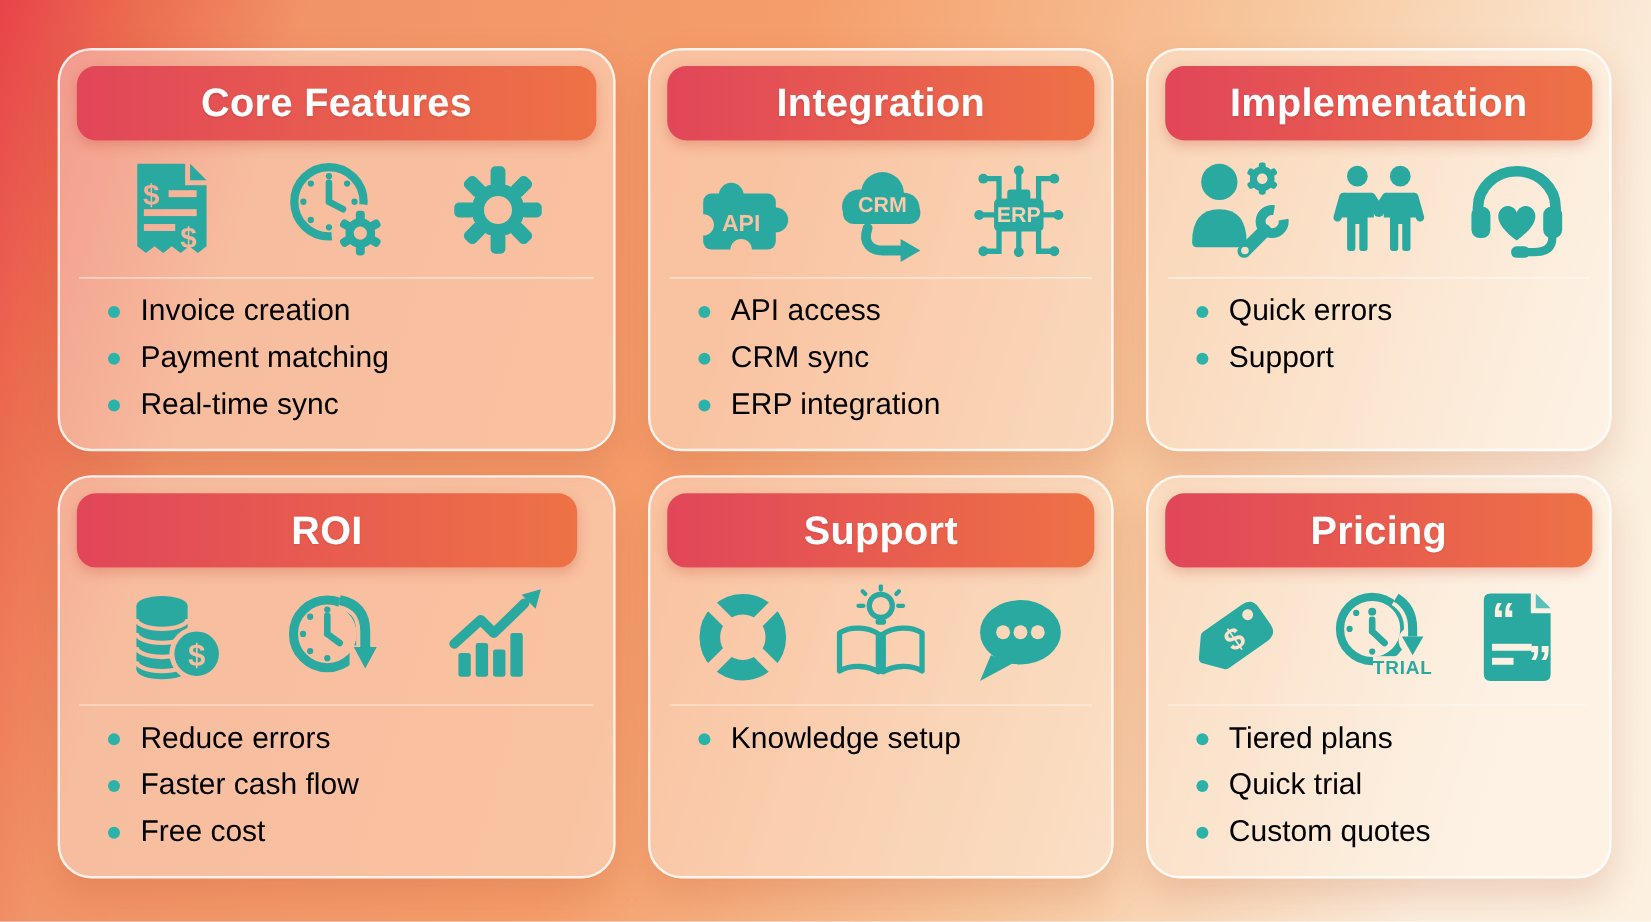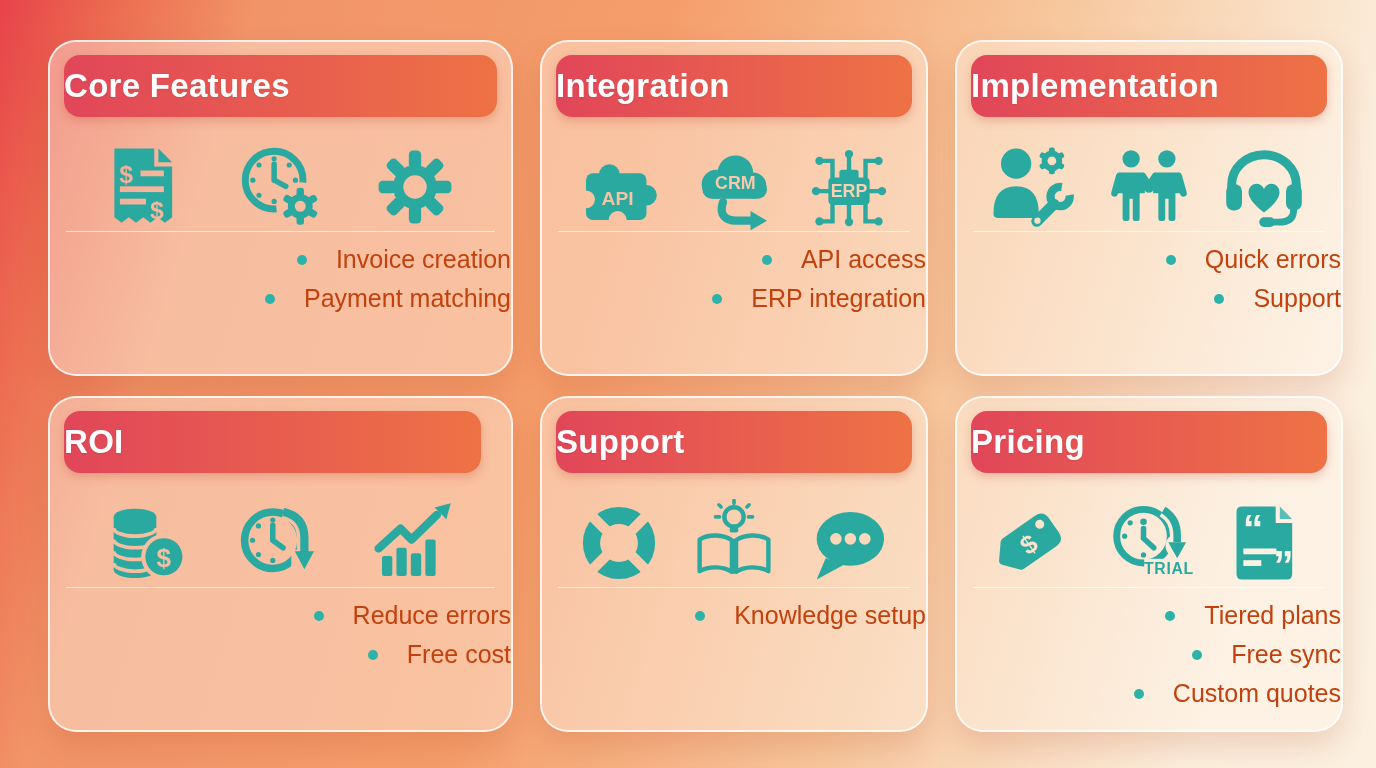--- a/index.html
+++ b/index.html
@@ -16,32 +16,32 @@
   .card{
     box-sizing:border-box;display:flex;flex-direction:column;
     background:rgba(255,245,236,0.42);
     border:2px solid rgba(255,255,255,0.8);
     border-radius:28px;
     box-shadow:0 14px 30px rgba(180,60,30,0.18);
   }
   .banner{
     margin:13px 14px 0;height:62px;border-radius:16px;
     background:linear-gradient(90deg,#e14659,#ee7245);
-    display:flex;align-items:center;justify-content:flex-start;
+    display:flex;align-items:center;justify-content:center;
     box-shadow:0 4px 10px rgba(190,60,40,0.25);
   }
   .banner.short{margin-right:30px;}
   .banner h2{margin:0;color:#ffffff;font-size:33px;font-weight:bold;letter-spacing:.3px;text-shadow:0 1px 2px rgba(0,0,0,.08);}
-  .icons{height:112px;margin-top:2px;display:flex;align-items:flex-end;justify-content:space-evenly;padding:0 6px;}
+  .icons{height:112px;margin-top:2px;display:flex;align-items:center;justify-content:space-evenly;padding:0 6px;}
   .icon{width:88px;height:88px;color:#2aa9a0;}
   .icon svg{display:block;width:100%;height:100%;}
   svg text{font-family:"Liberation Sans","DejaVu Sans",sans-serif;font-weight:700;}
   .divider{height:0;border-top:1.5px solid rgba(255,255,255,0.65);margin:0 16px;}
   .bullets{list-style:none;margin:13px 0 0;padding:0 0 0 40px;}
-  .bullets li{display:flex;align-items:center;gap:29px;margin-bottom:10px;color:#c2410c;font-size:25px;justify-content:flex-end;}
+  .bullets li{display:flex;align-items:center;gap:17px;margin-bottom:10px;color:#000000;font-size:25px;}
   .dot{width:10px;height:10px;border-radius:50%;background:#2cb3a9;flex:none;}
 </style>
 </head>
 <body>
 
 <div class="grid">
 
   <div class="card">
     <div class="banner">
       <h2>Core Features</h2>
@@ -114,20 +114,24 @@
     <div class="divider"></div>
     <ul class="bullets">
       <li>
           <span class="dot"></span>
           <span>Invoice creation</span>
         </li>
       <li>
           <span class="dot"></span>
           <span>Payment matching</span>
         </li>
+      <li>
+          <span class="dot"></span>
+          <span>Real-time sync</span>
+        </li>
     </ul>
   </div>
 
   <div class="card">
     <div class="banner">
       <h2>Integration</h2>
     </div>
     <div class="icons">
       <span class="icon">
         <svg viewBox="0 0 64 64">
@@ -198,20 +202,24 @@
             <rect x="17" y="25" width="30" height="20" rx="3"></rect>
           </g>
         </svg>
       </span>
     </div>
     <div class="divider"></div>
     <ul class="bullets">
       <li>
           <span class="dot"></span>
           <span>API access</span>
+        </li>
+      <li>
+          <span class="dot"></span>
+          <span>CRM sync</span>
         </li>
       <li>
           <span class="dot"></span>
           <span>ERP integration</span>
         </li>
     </ul>
   </div>
 
   <div class="card">
     <div class="banner">
@@ -351,20 +359,24 @@
       </span>
     </div>
     <div class="divider"></div>
     <ul class="bullets">
       <li>
           <span class="dot"></span>
           <span>Reduce errors</span>
         </li>
       <li>
           <span class="dot"></span>
+          <span>Faster cash flow</span>
+        </li>
+      <li>
+          <span class="dot"></span>
           <span>Free cost</span>
         </li>
     </ul>
   </div>
 
   <div class="card">
     <div class="banner">
       <h2>Support</h2>
     </div>
     <div class="icons">
@@ -487,21 +499,21 @@
       </span>
     </div>
     <div class="divider"></div>
     <ul class="bullets">
       <li>
           <span class="dot"></span>
           <span>Tiered plans</span>
         </li>
       <li>
           <span class="dot"></span>
-          <span>Free sync</span>
+          <span>Quick trial</span>
         </li>
       <li>
           <span class="dot"></span>
           <span>Custom quotes</span>
         </li>
     </ul>
   </div>
 
 </div>
 

